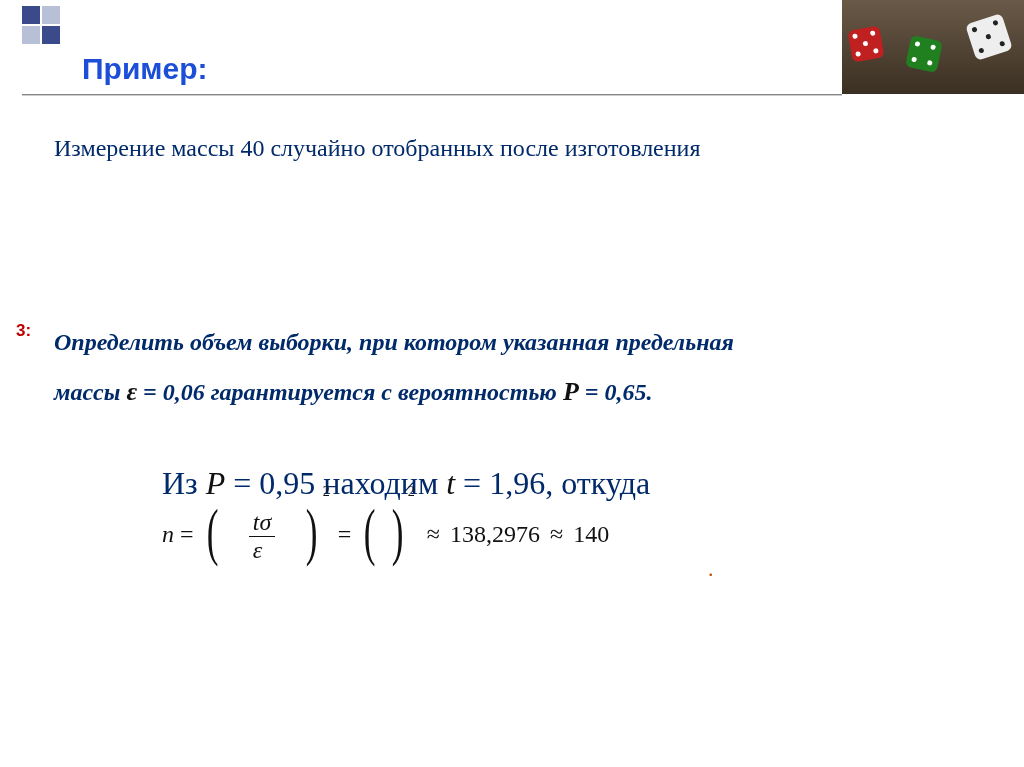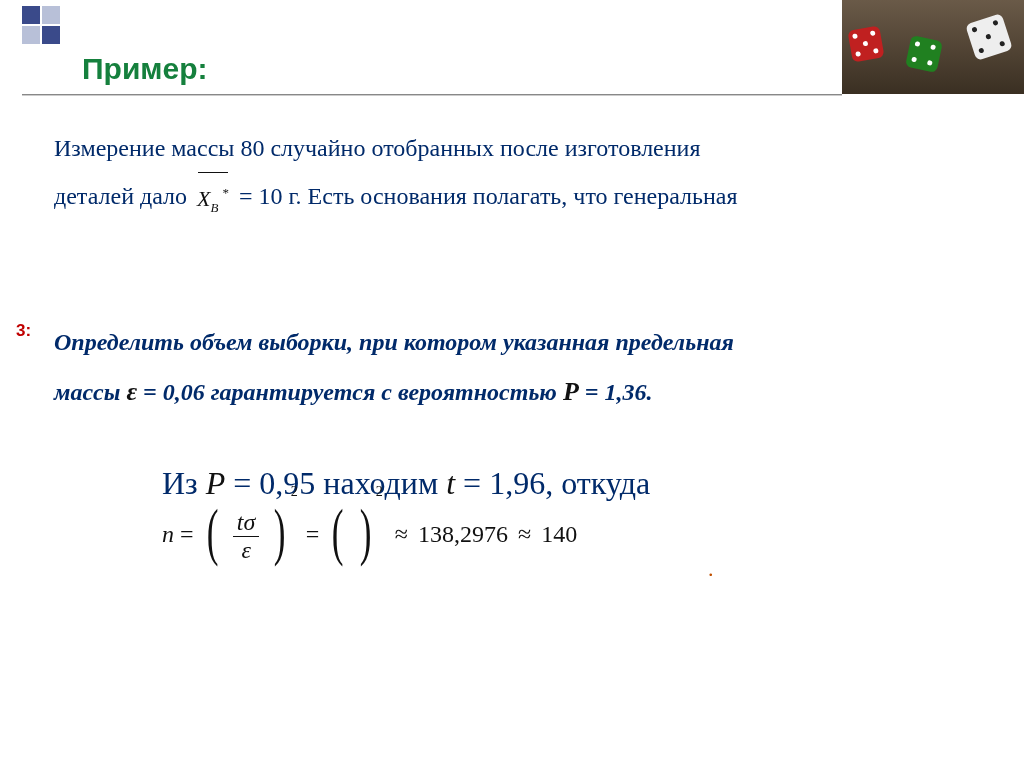--- a/index.html
+++ b/index.html
@@ -25,21 +25,21 @@
   .title-region {
     position: absolute;
     top: 52px;
     left: 22px;
     width: 820px;
   }
   .title-text {
     font-family: Arial, sans-serif;
     font-weight: bold;
     font-size: 30px;
-    color: #15803d;
+    color: #1d4ed8;
     margin-left: 60px;
   }
   .hr-line {
     position: absolute;
     top: 94px;
     left: 22px;
     width: 820px;
     height: 0;
     border-bottom: 1px solid #888;
     box-shadow: 0 1px 0 #ccc;
@@ -148,23 +148,22 @@
     line-height: 64px;
     vertical-align: middle;
     font-family: "Times New Roman";
     transform: scaleX(0.55);
     position: relative;
     top: -4px;
   }
   .frac {
     display: inline-block;
     vertical-align: middle;
-    text-align: center;
-    position: relative;
-    margin: 0 4px;
+    position: relative;
+    margin: 0 20px;
   }
   .frac .num { display:block; padding: 0 4px; }
   .frac .den { display:block; border-top: 1.5px solid #111; padding: 0 4px; }
   .exp2 {
     font-size: 14px;
     vertical-align: top;
     position: relative;
     top: -20px;
     left: -2px;
   }
@@ -209,41 +208,33 @@
   <div class="dice die-white">
     <span class="pip" style="top:5px;left:5px"></span>
       <span class="pip" style="top:5px;left:27px"></span>
     <span class="pip" style="top:16px;left:16px"></span>
     <span class="pip" style="top:27px;left:5px"></span>
       <span class="pip" style="top:27px;left:27px"></span>
   </div>
 </div>
 
 <div class="body-text">
-  <div class="row">Измерение массы 80 случайно отобранных после изготовления</div>
-  <div class="row">
-    <span>деталей дало </span>
-    <span class="xbstar">
-      <span class="bar"></span>
-      <span class="xb">X</span><span class="sub">В</span><span class="sup">*</span>
-    </span>
-    <span> = 10 г. Есть основания полагать, что генеральная</span>
-  </div>
+  <div class="row">Измерение массы 40 случайно отобранных после изготовления</div>
 </div>
 
 <div class="label3">3:</div>
 
 <div class="task-block">
   <div class="row">Определить объем выборки, при котором указанная предельная</div>
   <div class="row">
     <span>массы </span>
     <span class="eps">ε</span>
     <span> = 0,06 гарантируется с вероятностью </span>
     <span class="Pvar">P</span>
-    <span> = 1,36.</span>
+    <span> = 0,65.</span>
   </div>
 </div>
 
 <div class="solution-line">
   <span>Из </span>
   <span class="mi">P</span>
   <span> = 0,95 находим </span>
   <span class="mi">t</span>
   <span> = 1,96, откуда</span>
 </div>

